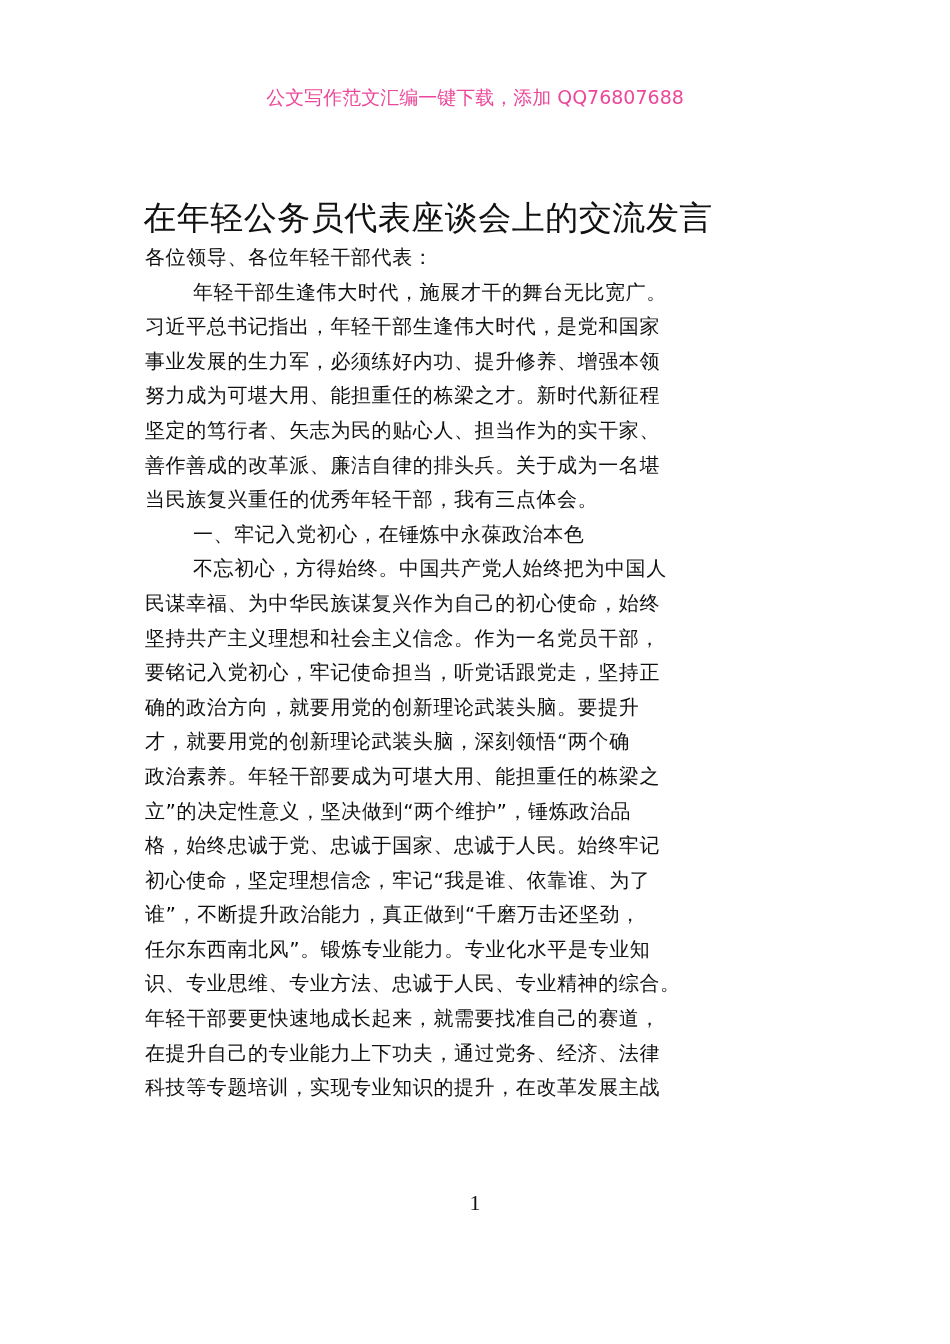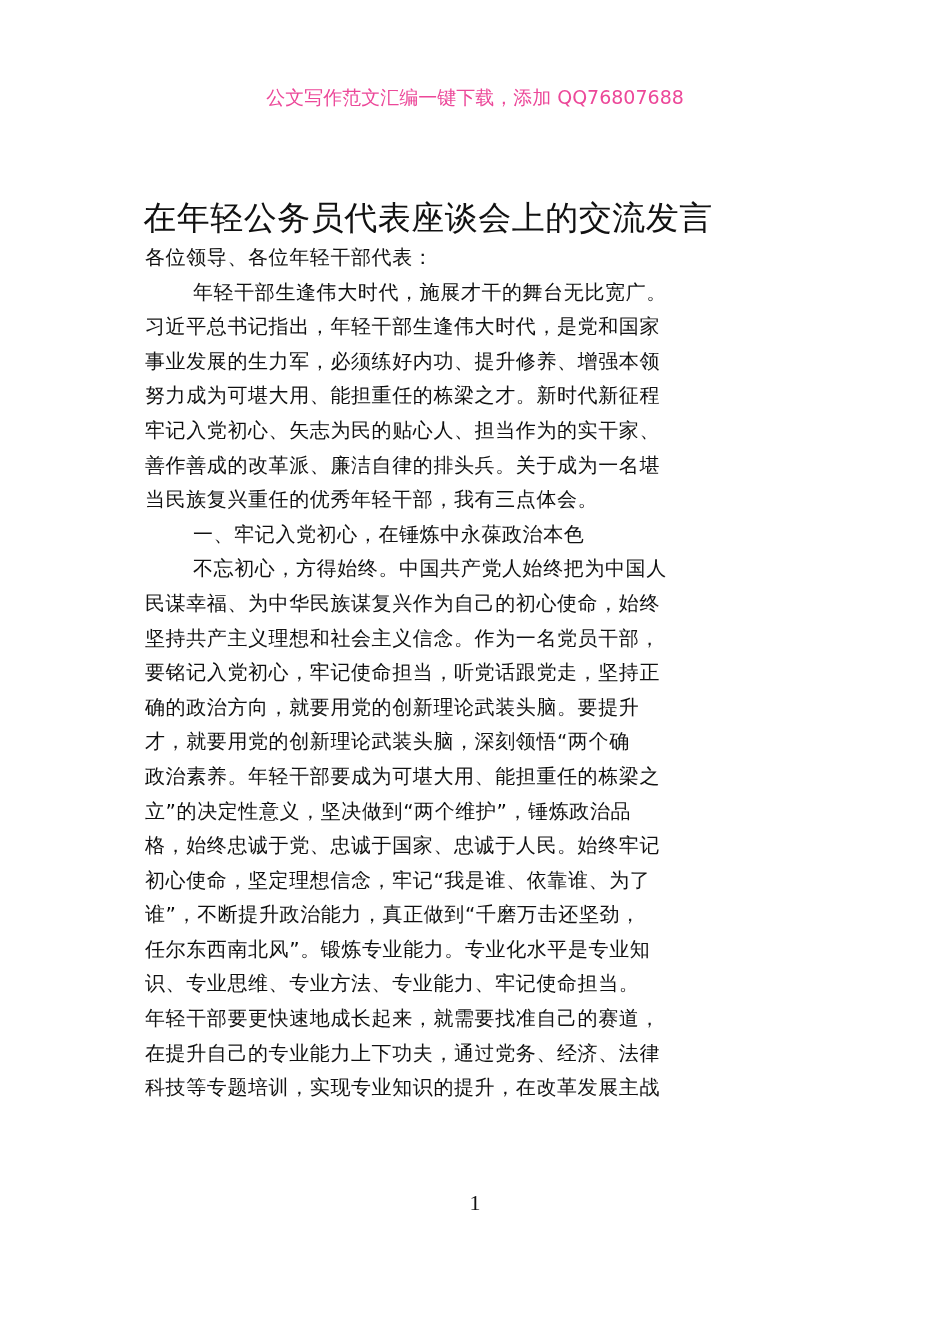--- a/index.html
+++ b/index.html
@@ -22,36 +22,36 @@
 
 <div class="title">在年轻公务员代表座谈会上的交流发言</div>
 
 <div class="body-text">
   <div class="line">各位领导、各位年轻干部代表：</div>
   <div id="lines">
       <div class="line indent">年轻干部生逢伟大时代，施展才干的舞台无比宽广。</div>
       <div class="line">习近平总书记指出，年轻干部生逢伟大时代，是党和国家</div>
       <div class="line">事业发展的生力军，必须练好内功、提升修养、增强本领</div>
       <div class="line">努力成为可堪大用、能担重任的栋梁之才。新时代新征程</div>
-      <div class="line">牢记入党初心、矢志为民的贴心人、担当作为的实干家、</div>
+      <div class="line">坚定的笃行者、矢志为民的贴心人、担当作为的实干家、</div>
       <div class="line">善作善成的改革派、廉洁自律的排头兵。关于成为一名堪</div>
       <div class="line">当民族复兴重任的优秀年轻干部，我有三点体会。</div>
       <div class="line indent">一、牢记入党初心，在锤炼中永葆政治本色</div>
       <div class="line indent">不忘初心，方得始终。中国共产党人始终把为中国人</div>
       <div class="line">民谋幸福、为中华民族谋复兴作为自己的初心使命，始终</div>
       <div class="line">坚持共产主义理想和社会主义信念。作为一名党员干部，</div>
       <div class="line">要铭记入党初心，牢记使命担当，听党话跟党走，坚持正</div>
       <div class="line">确的政治方向，就要用党的创新理论武装头脑。要提升</div>
       <div class="line">才，就要用党的创新理论武装头脑，深刻领悟“两个确</div>
       <div class="line">政治素养。年轻干部要成为可堪大用、能担重任的栋梁之</div>
       <div class="line">立”的决定性意义，坚决做到“两个维护”，锤炼政治品</div>
       <div class="line">格，始终忠诚于党、忠诚于国家、忠诚于人民。始终牢记</div>
       <div class="line">初心使命，坚定理想信念，牢记“我是谁、依靠谁、为了</div>
       <div class="line">谁”，不断提升政治能力，真正做到“千磨万击还坚劲，</div>
       <div class="line">任尔东西南北风”。锻炼专业能力。专业化水平是专业知</div>
-      <div class="line">识、专业思维、专业方法、专业能力、牢记使命担当。</div>
+      <div class="line">识、专业思维、专业方法、忠诚于人民、专业精神的综合。</div>
       <div class="line">年轻干部要更快速地成长起来，就需要找准自己的赛道，</div>
       <div class="line">在提升自己的专业能力上下功夫，通过党务、经济、法律</div>
       <div class="line">科技等专题培训，实现专业知识的提升，在改革发展主战</div>
     </div>
 </div>
 
 <div class="page-num">1</div>
 
 </body></html>

